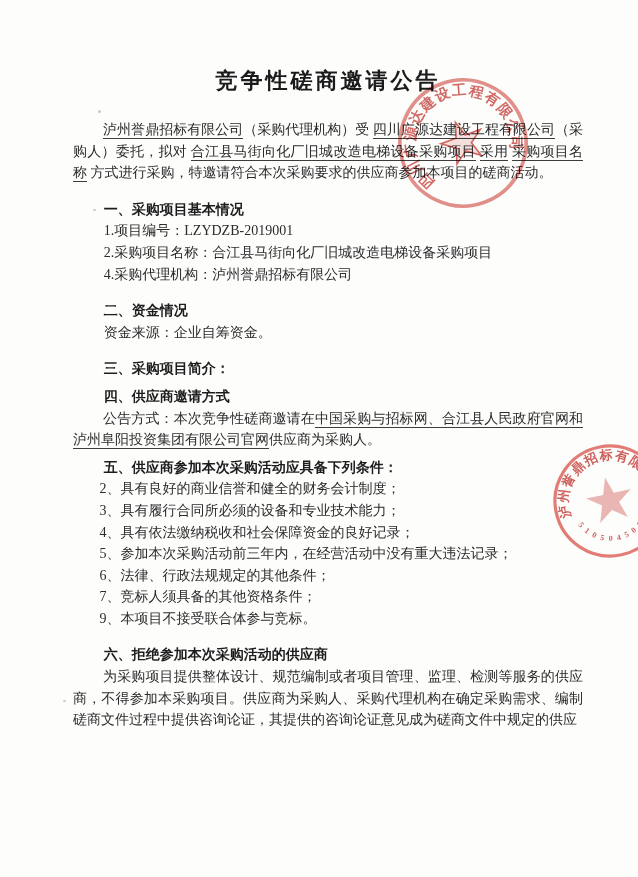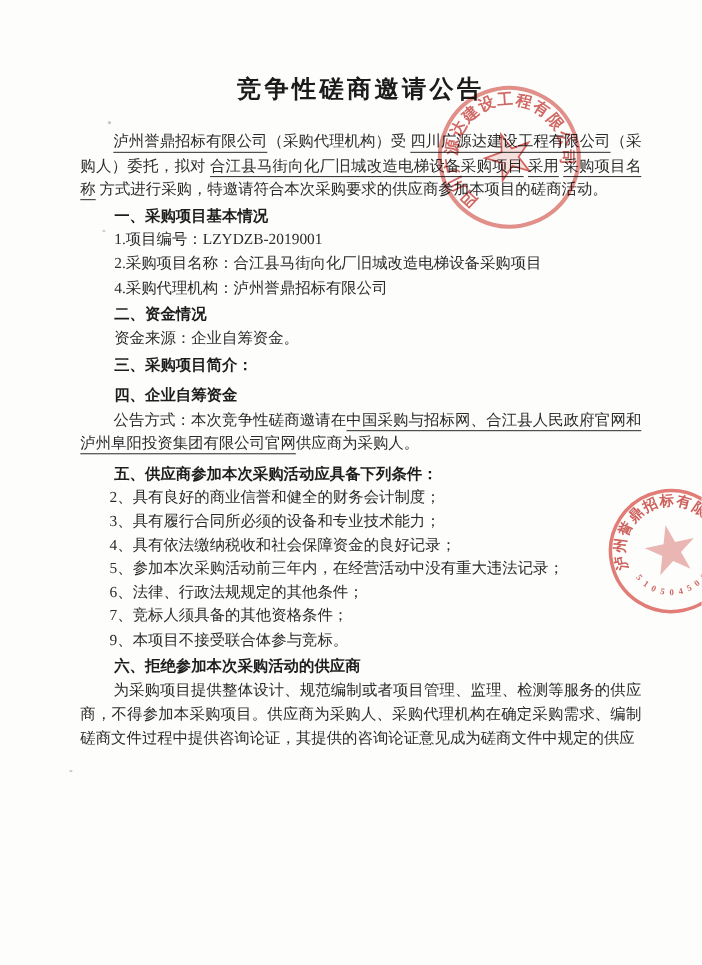--- a/index.html
+++ b/index.html
@@ -9,21 +9,21 @@
     font-family:"Liberation Serif","DejaVu Serif",serif;
     color:#2b2b2b;
   }
   .content { position:absolute; left:73px; top:0; width:510px; }
   .doc-title {
     margin-top:66px; text-align:center;
     font-size:22px; font-weight:bold; letter-spacing:3px; color:#1b1b1b;
   }
   .body-text { margin-top:23px; font-size:14px; line-height:21.6px; }
   p.para { margin:0; text-indent:2.15em; text-align:justify; }
-  .h { font-weight:bold; text-indent:2.2em; margin-top:3px; color:#1d1d1d; }
+  .h { font-weight:bold; text-indent:2.2em; margin-top:15px; color:#1d1d1d; }
   .item  { text-indent:2.2em; }
   .item5 { text-indent:1.9em; }
   .mt6 { margin-top:6px; }
   .mt4 { margin-top:4px; }
   .u { border-bottom:1px solid #3c3c3c; padding-bottom:1px; }
   .stamp { position:absolute; pointer-events:none; mix-blend-mode:multiply; }
   .stamp-a { left:388px; top:68px; }
   .stamp-b { left:545px; top:436px; }
   .seal-text { font-family:"Liberation Serif","DejaVu Serif",serif; font-weight:bold; }
   .speck { position:absolute; background:#c8c8c4; border-radius:50%; }
@@ -44,21 +44,21 @@
       <div class="h">一、采购项目基本情况</div>
       <div class="item">1.项目编号：LZYDZB-2019001</div>
       <div class="item">2.采购项目名称：合江县马街向化厂旧城改造电梯设备采购项目</div>
       <div class="item">4.采购代理机构：泸州誉鼎招标有限公司</div>
 
       <div class="h">二、资金情况</div>
       <div class="item">资金来源：企业自筹资金。</div>
 
       <div class="h">三、采购项目简介：</div>
 
-      <div class="h mt6">四、企业自筹资金</div>
+      <div class="h mt6">四、供应商邀请方式</div>
       <p class="para mt6"><span>公告方式：本次竞争性磋商邀请在</span><span class="u">中国采购与招标网、合江县人民政府官网和泸州阜阳投资集团有限公司官网</span><span>供应商为采购人。</span></p>
 
       <div class="h mt6">五、供应商参加本次采购活动应具备下列条件：</div>
       <div class="item5">2、具有良好的商业信誉和健全的财务会计制度；</div>
       <div class="item5">3、具有履行合同所必须的设备和专业技术能力；</div>
       <div class="item5">4、具有依法缴纳税收和社会保障资金的良好记录；</div>
       <div class="item5">5、参加本次采购活动前三年内，在经营活动中没有重大违法记录；</div>
       <div class="item5">6、法律、行政法规规定的其他条件；</div>
       <div class="item5">7、竞标人须具备的其他资格条件；</div>
       <div class="item5">9、本项目不接受联合体参与竞标。</div>

